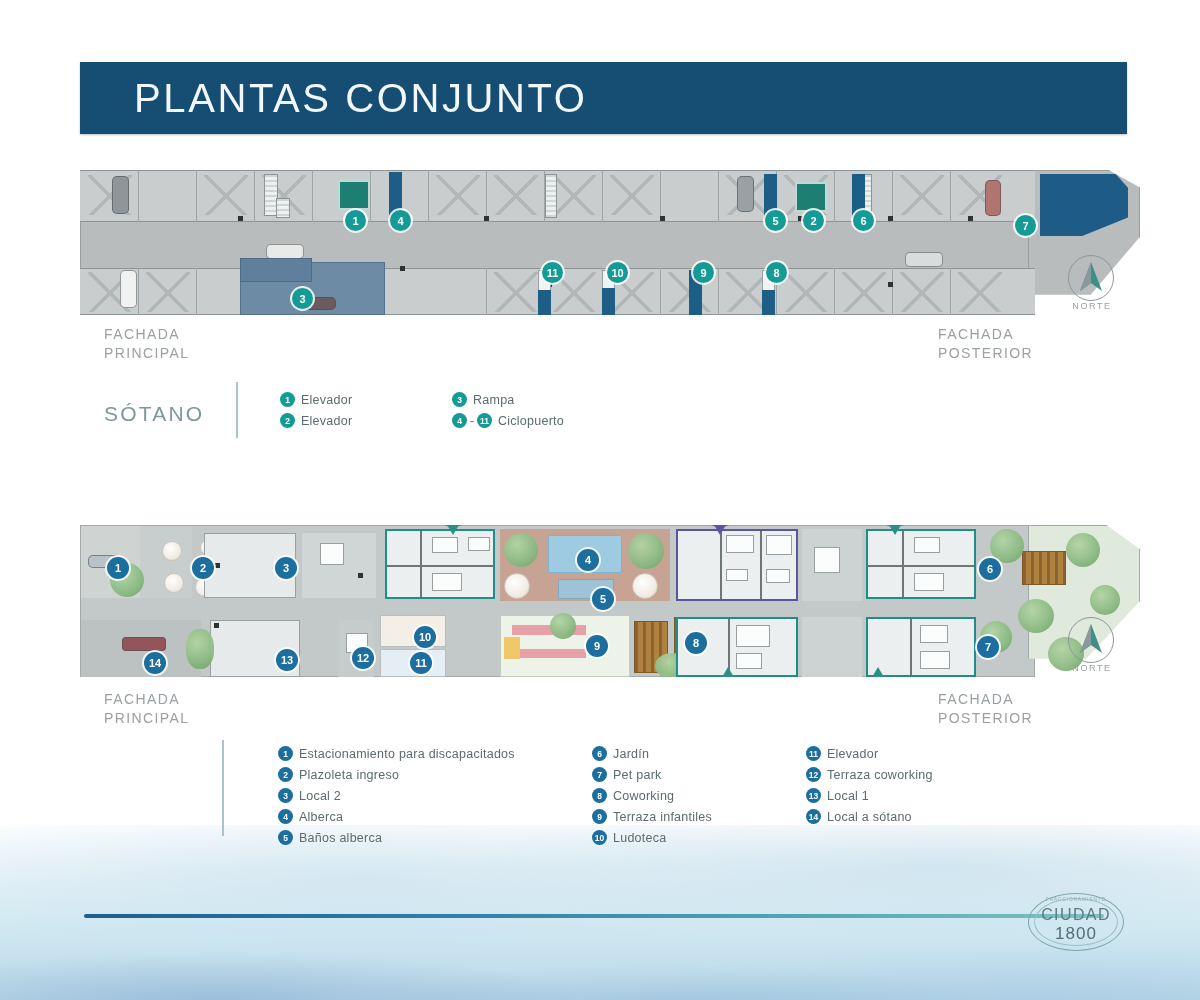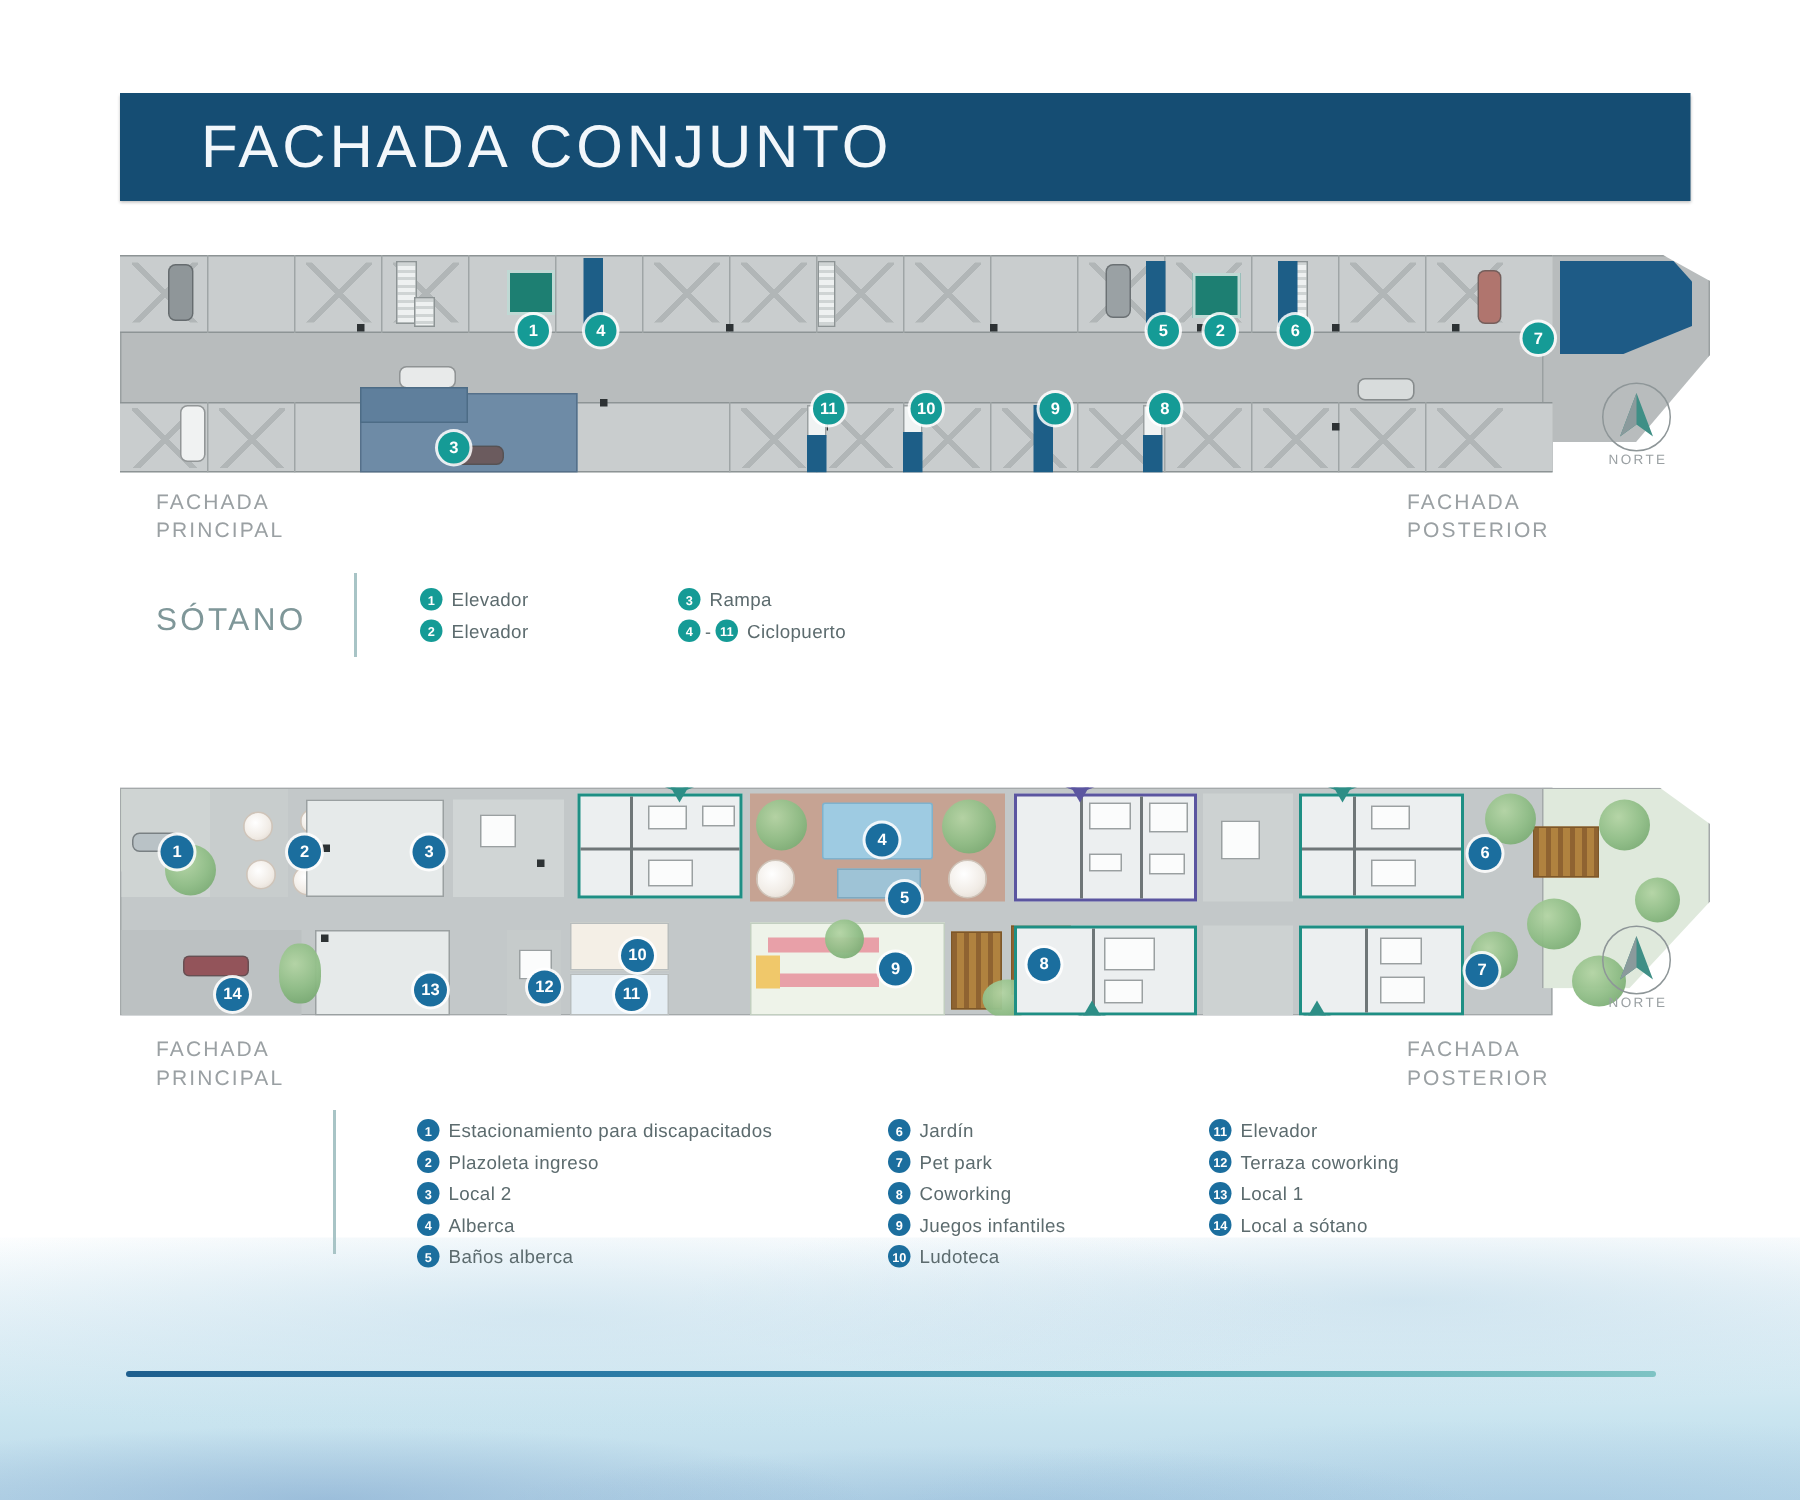--- a/index.html
+++ b/index.html
@@ -227,21 +227,21 @@
 </style>
 </head>
 <body>
 
 <div id="page">
 
   <div class="footer-wash"></div>
   <div class="footer-rule"></div>
 
   <div class="title-banner">
-    <div class="txt">FACHADA CONJUNTO</div>
+    <div class="txt">PLANTAS CONJUNTO</div>
   </div>
 
   <div class="plan" id="plan-sotano">
     <div class="sot-slab"></div>
     <div class="sot-corner"></div>
 
     <div class="bay-strip top"></div>
     <div class="bay-strip bot"></div>
 
     <div class="bay-div" style="left:58px;top:0;height:52px"></div>
@@ -579,21 +579,21 @@
       <div class="legend-row">
         <span class="lmark n1">7</span>
         <span class="lbl">Pet park</span>
       </div>
       <div class="legend-row">
         <span class="lmark n1">8</span>
         <span class="lbl">Coworking</span>
       </div>
       <div class="legend-row">
         <span class="lmark n1">9</span>
-        <span class="lbl">Juegos infantiles</span>
+        <span class="lbl">Terraza infantiles</span>
       </div>
       <div class="legend-row">
         <span class="lmark n1">10</span>
         <span class="lbl">Ludoteca</span>
       </div>
     </div>
   <div class="legend-col" id="n1-legend-3" style="left:806px;top:744px">
       <div class="legend-row">
         <span class="lmark n1">11</span>
         <span class="lbl">Elevador</span>
@@ -605,14 +605,21 @@
       <div class="legend-row">
         <span class="lmark n1">13</span>
         <span class="lbl">Local 1</span>
       </div>
       <div class="legend-row">
         <span class="lmark n1">14</span>
         <span class="lbl">Local a sótano</span>
       </div>
     </div>
 
+  <div class="logo">
+    <div class="ring-o"></div>
+    <div class="ring-i"></div>
+    <div class="tiny">FRACCIONAMIENTO</div>
+    <div class="l1">CIUDAD</div>
+    <div class="l2">1800</div>
+  </div>
 
 </div>
 
 </body></html>

